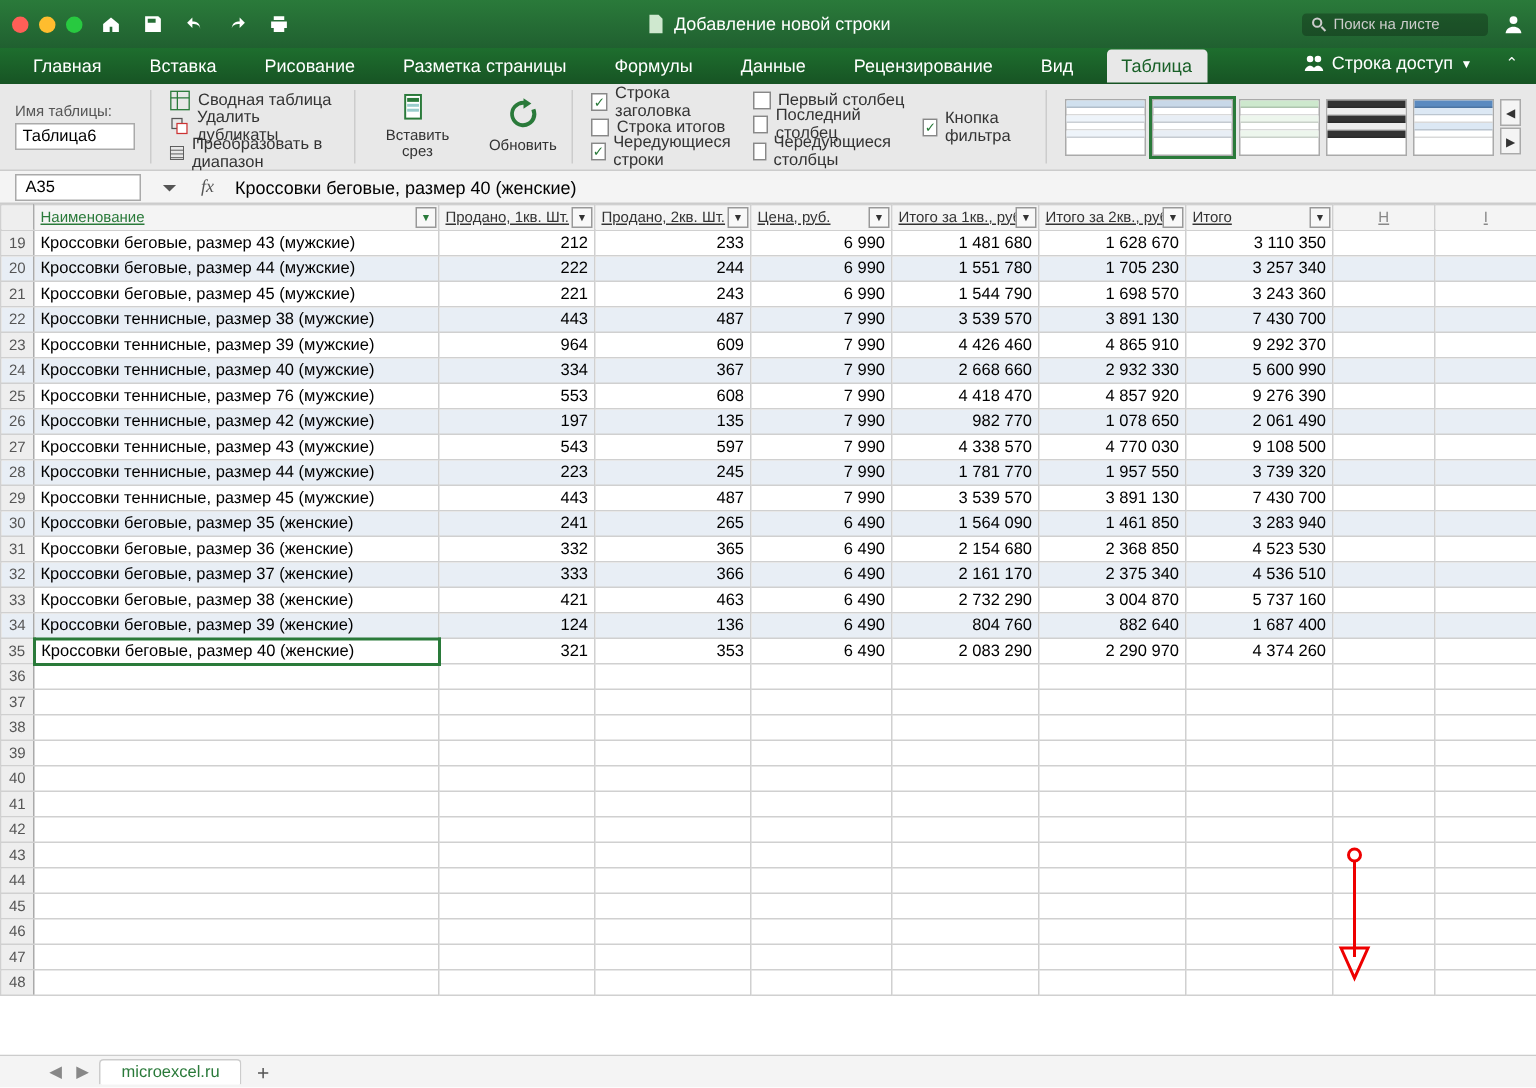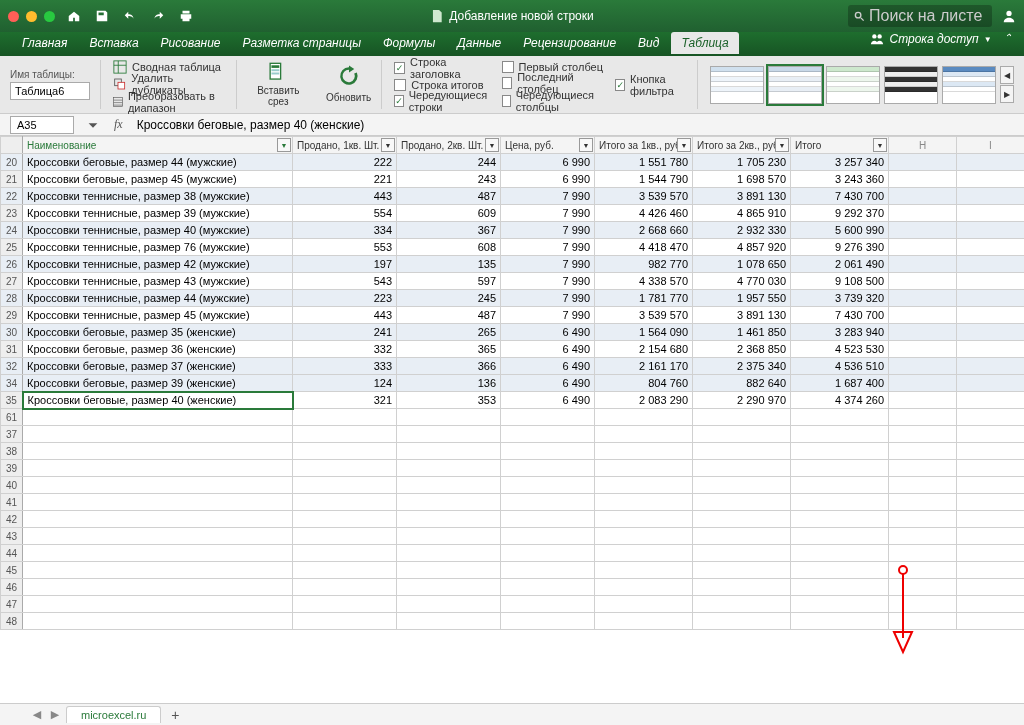--- a/index.html
+++ b/index.html
@@ -5,24 +5,24 @@
 * { box-sizing: border-box; margin: 0; padding: 0; font-family: -apple-system, "Helvetica Neue", Arial, sans-serif; }
 body { width: 1024px; height: 725px; background: #fff; overflow: hidden; position: relative; }
 
 .titlebar { height: 22px; background: linear-gradient(#2a7a3a, #206030); display: flex; align-items: center; padding: 16px 8px; color: #fff; font-size: 12px; }
 .traffic { display: flex; gap: 7px; margin-right: 12px; }
 .dot { width: 11px; height: 11px; border-radius: 50%; }
 .red { background: #ff5f57; } .yellow { background: #ffbd2e; } .green { background: #28c940; }
 .tb-icons { display: flex; gap: 14px; align-items: center; }
 .tb-ic { width: 14px; height: 14px; fill: #fff; }
 .doc-title { position: absolute; left: 50%; transform: translateX(-50%); display: flex; align-items: center; gap: 5px; font-size: 12px; }
-.search-box { margin-left: auto; background: rgba(0,0,0,.25); border-radius: 3px; padding: 2px 6px; font-size: 16px; color: #ccc; width: 144px; display: flex; align-items: center; gap: 4px; }
+.search-box { margin-left: auto; background: rgba(0,0,0,.25); border-radius: 3px; padding: 2px 6px; font-size: 10px; color: #ccc; width: 124px; display: flex; align-items: center; gap: 4px; }
 .user-ic { margin-left: 10px; }
 
-.tabs { height: 24px; background: linear-gradient(#1e6e2e, #175424); display: flex; align-items: flex-start; padding: 0 12px; color: #fff; font-size: 12px; gap: 2px; font-style: italic; }
+.tabs { height: 24px; background: linear-gradient(#1e6e2e, #175424); display: flex; align-items: center; padding: 0 12px; color: #fff; font-size: 12px; gap: 12px; }
 .tab { padding: 4px 10px; border-radius: 3px 3px 0 0; cursor: pointer; }
 .tab.active { background: #e8e8e8; color: #1a6028; font-weight: 500; }
 .share { margin-left: auto; display: flex; align-items: center; gap: 5px; font-size: 12px; padding-bottom: 4px; }
 
 .ribbon { height: 58px; background: #e8e8e8; border-bottom: 1px solid #ccc; display: flex; padding: 4px 10px; gap: 12px; font-size: 11px; color: #333; }
 .rgroup { display: flex; flex-direction: column; gap: 2px; justify-content: center; }
 .rgroup.sep { border-right: 1px solid #ccc; padding-right: 10px; }
 .rname-lbl { font-size: 10px; color: #555; }
 .rname-input { width: 80px; height: 18px; font-size: 11px; padding: 0 4px; border: 1px solid #aaa; background: #fff; }
 .ritem { display: flex; align-items: center; gap: 5px; font-size: 11px; height: 16px; }
@@ -33,32 +33,32 @@
 .rbtn-v .ric-lbl { font-size: 10px; text-align: center; line-height: 1.1; }
 
 .styles-gallery { display: flex; gap: 4px; align-items: center; margin-left: auto; }
 .style-sw { width: 54px; height: 38px; border: 1px solid #aaa; background: #fff; position: relative; cursor: pointer; }
 .style-sw.sel { outline: 2px solid #2a7a3a; }
 .sw-row { height: 5px; border-bottom: 1px solid rgba(0,0,0,.15); }
 .gal-nav { display: flex; flex-direction: column; gap: 1px; }
 .gal-btn { width: 14px; height: 18px; border: 1px solid #aaa; background: #f4f4f4; display: flex; align-items: center; justify-content: center; font-size: 8px; cursor: pointer; }
 
 .fbar { height: 22px; background: #f4f4f4; border-bottom: 1px solid #ccc; display: flex; align-items: center; font-size: 12px; }
-.name-box { width: 64px; height: 18px; margin: 0 6px 0 10px; border: 1px solid #aaa; background: #fff; padding: 0 6px; font-size: 11px; display: flex; align-items: center; }
+.name-box { width: 84px; height: 18px; margin: 0 6px 0 10px; border: 1px solid #aaa; background: #fff; padding: 0 6px; font-size: 11px; display: flex; align-items: center; }
 .fbar-ic { width: 14px; height: 14px; margin: 0 6px; fill: #555; }
 .fx { font-style: italic; font-family: "Times New Roman", serif; font-size: 12px; color: #555; margin: 0 8px; }
 .formula-val { flex: 1; font-size: 12px; padding: 0 6px; }
 
 .grid-wrap { position: relative; height: 567px; overflow: hidden; background: #fff; } 
 
 table.grid { border-collapse: collapse; width: 100%; table-layout: fixed; font-size: 11px; }
 .grid th, .grid td { border: 1px solid #d0d0d0; height: 17px; padding: 0 4px; white-space: nowrap; overflow: hidden; }
 .grid .rownum { width: 22px; background: #eee; text-align: center; color: #555; font-size: 10px; border-right: 1px solid #aaa; }
 
-.thead-row td { background: #f4f4f4; font-size: 10px; color: #333; position: relative; }
+.thead-row td { background: #f4f4f4; font-size: 10px; color: #333; position: relative; text-decoration: underline; }
 .thead-row td.name-col { color: #2a7a3a; }
 .filter-btn { position: absolute; right: 1px; top: 1px; width: 14px; height: 14px; border: 1px solid #999; background: #f8f8f8; font-size: 7px; display: flex; align-items: center; justify-content: center; }
 
 .data-row td.num { text-align: right; font-variant-numeric: tabular-nums; }
 .data-row td.name { text-align: left; }
 .data-row.band td { background: #e8eef5; }
 .data-row.sel-row td.name { border: 2px solid #2a7a3a; }
 
 .empty-cells td { background: #fff; }
 
@@ -298,20 +298,32 @@
           <td class="name-col"><span>Наименование</span><span class="filter-btn">▼</span></td>
           <td><span>Продано, 1кв. Шт.</span><span class="filter-btn">▼</span></td>
           <td><span>Продано, 2кв. Шт.</span><span class="filter-btn">▼</span></td>
           <td><span>Цена, руб.</span><span class="filter-btn">▼</span></td>
           <td><span>Итого за 1кв., руб.</span><span class="filter-btn">▼</span></td>
           <td><span>Итого за 2кв., руб.</span><span class="filter-btn">▼</span></td>
           <td><span>Итого</span><span class="filter-btn">▼</span></td>
           <td style="text-align: center; color: rgb(136, 136, 136);">H</td>
           <td style="text-align: center; color: rgb(136, 136, 136);">I</td>
         </tr>
+        <tr class="data-row">
+          <td class="rownum">19</td>
+          <td class="name">Кроссовки беговые, размер 43 (мужские)</td>
+          <td class="num">212</td>
+          <td class="num">233</td>
+          <td class="num">6 990</td>
+          <td class="num">1 481 680</td>
+          <td class="num">1 628 670</td>
+          <td class="num">3 110 350</td>
+          <td></td>
+          <td></td>
+        </tr>
         <tr class="data-row band">
           <td class="rownum">20</td>
           <td class="name">Кроссовки беговые, размер 44 (мужские)</td>
           <td class="num">222</td>
           <td class="num">244</td>
           <td class="num">6 990</td>
           <td class="num">1 551 780</td>
           <td class="num">1 705 230</td>
           <td class="num">3 257 340</td>
           <td></td>
@@ -337,21 +349,21 @@
           <td class="num">7 990</td>
           <td class="num">3 539 570</td>
           <td class="num">3 891 130</td>
           <td class="num">7 430 700</td>
           <td></td>
           <td></td>
         </tr>
         <tr class="data-row">
           <td class="rownum">23</td>
           <td class="name">Кроссовки теннисные, размер 39 (мужские)</td>
-          <td class="num">554</td>
+          <td class="num">964</td>
           <td class="num">609</td>
           <td class="num">7 990</td>
           <td class="num">4 426 460</td>
           <td class="num">4 865 910</td>
           <td class="num">9 292 370</td>
           <td></td>
           <td></td>
         </tr>
         <tr class="data-row band">
           <td class="rownum">24</td>
@@ -454,20 +466,32 @@
           <td class="name">Кроссовки беговые, размер 37 (женские)</td>
           <td class="num">333</td>
           <td class="num">366</td>
           <td class="num">6 490</td>
           <td class="num">2 161 170</td>
           <td class="num">2 375 340</td>
           <td class="num">4 536 510</td>
           <td></td>
           <td></td>
         </tr>
+        <tr class="data-row">
+          <td class="rownum">33</td>
+          <td class="name">Кроссовки беговые, размер 38 (женские)</td>
+          <td class="num">421</td>
+          <td class="num">463</td>
+          <td class="num">6 490</td>
+          <td class="num">2 732 290</td>
+          <td class="num">3 004 870</td>
+          <td class="num">5 737 160</td>
+          <td></td>
+          <td></td>
+        </tr>
         <tr class="data-row band">
           <td class="rownum">34</td>
           <td class="name">Кроссовки беговые, размер 39 (женские)</td>
           <td class="num">124</td>
           <td class="num">136</td>
           <td class="num">6 490</td>
           <td class="num">804 760</td>
           <td class="num">882 640</td>
           <td class="num">1 687 400</td>
           <td></td>
@@ -479,21 +503,21 @@
           <td class="num">321</td>
           <td class="num">353</td>
           <td class="num">6 490</td>
           <td class="num">2 083 290</td>
           <td class="num">2 290 970</td>
           <td class="num">4 374 260</td>
           <td></td>
           <td></td>
         </tr>
         <tr class="empty-cells">
-          <td class="rownum">61</td>
+          <td class="rownum">36</td>
           <td></td>
           <td></td>
           <td></td>
           <td></td>
           <td></td>
           <td></td>
           <td></td>
           <td></td>
           <td></td>
         </tr>

